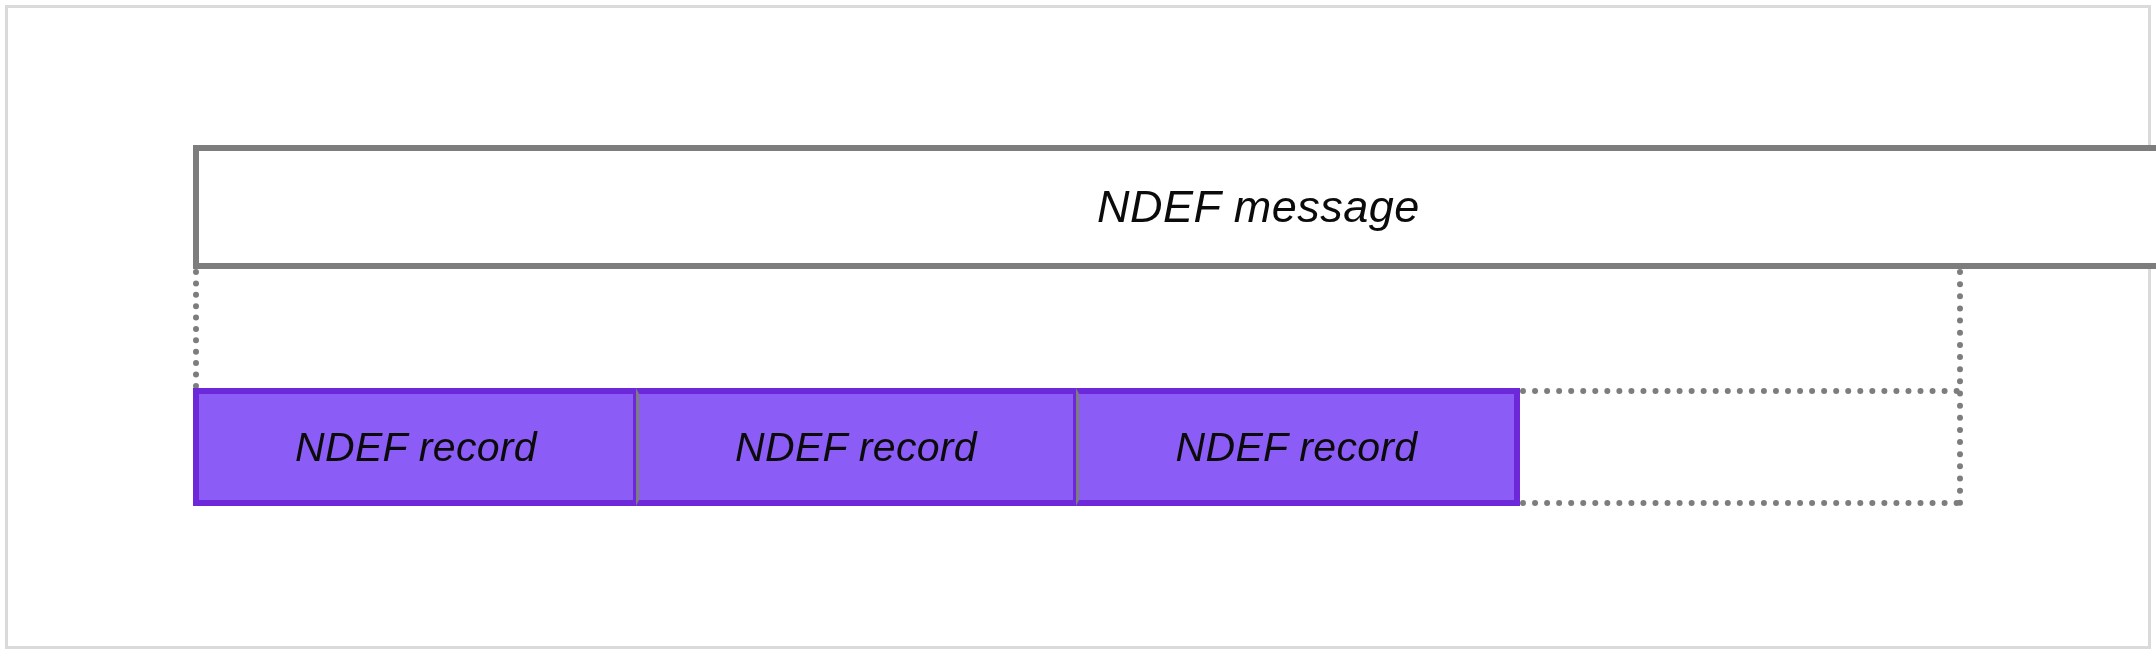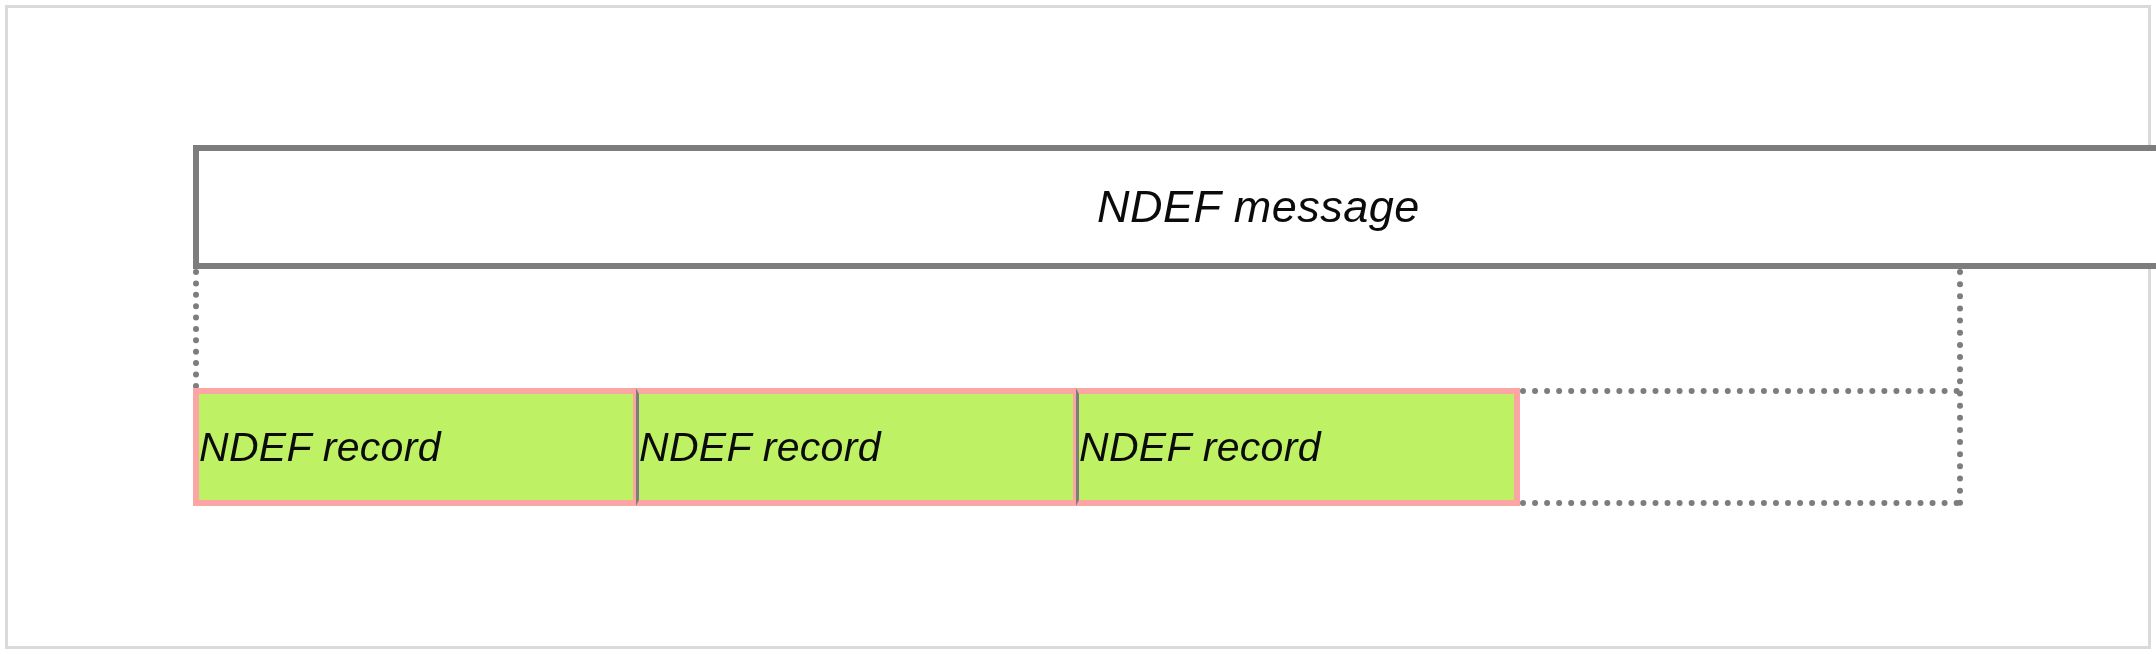--- a/index.html
+++ b/index.html
@@ -72,25 +72,25 @@
     position: absolute;
     left: 193px;
     top: 388px;
     height: 118px;
     display: flex;
     box-sizing: border-box;
   }
 
   .record-box {
     box-sizing: border-box;
-    border: 6px solid #fca5a5;
-    background: #bef264;
+    border: 6px solid #6d28d9;
+    background: #8b5cf6;
     display: flex;
     align-items: center;
-    justify-content: flex-start;
+    justify-content: center;
   }
 
   .record-box + .record-box {
     border-left: 3px solid #7d7d7d;
     margin-left: -3px;
   }
 
   .record-label {
     font-family: "Liberation Sans", sans-serif;
     font-style: italic;

